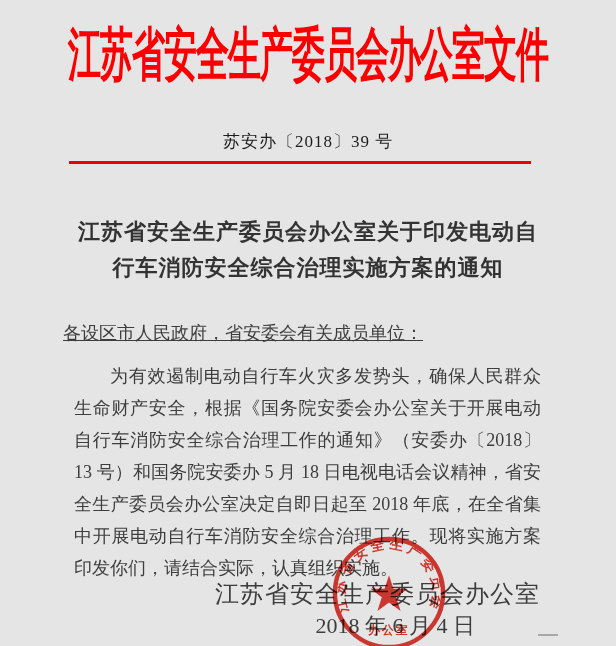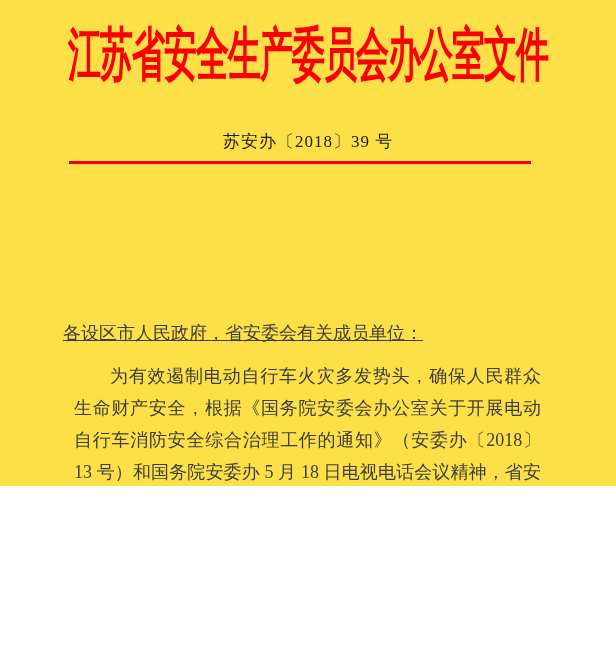--- a/index.html
+++ b/index.html
@@ -1,20 +1,20 @@
 <!DOCTYPE html>
 <html><head>
 <meta charset="utf-8">
 <style>
   html, body { margin: 0; padding: 0; background: #ffffff; }
   .page {
     position: relative;
     width: 616px;
-    height: 486px;
-    background: #fde047;
+    height: 646px;
+    background: #e5e5e5;
     overflow: hidden;
     font-family: "Liberation Serif", serif;
   }
   .header-title {
     position: absolute;
     top: 14px;
     left: 0;
     width: 616px;
     height: 82px;
     line-height: 82px;
@@ -126,20 +126,24 @@
 <body>
 
 <div class="page">
 
   <div class="header-title">江苏省安全生产委员会办公室文件</div>
 
   <div class="doc-number">苏安办〔2018〕39 号</div>
 
   <div class="red-rule"></div>
 
+  <div class="doc-title">
+    <div>江苏省安全生产委员会办公室关于印发电动自</div>
+    <div>行车消防安全综合治理实施方案的通知</div>
+  </div>
 
   <div class="doc-body">
     <div class="salutation">各设区市人民政府，省安委会有关成员单位：</div>
     <p class="para">为有效遏制电动自行车火灾多发势头，确保人民群众生命财产安全，根据《国务院安委会办公室关于开展电动自行车消防安全综合治理工作的通知》（安委办〔2018〕13 号）和国务院安委办 5 月 18 日电视电话会议精神，省安全生产委员会办公室决定自即日起至 2018 年底，在全省集中开展电动自行车消防安全综合治理工作。现将实施方案印发你们，请结合实际，认真组织实施。</p>
   </div>
 
   <div class="signature">江苏省安全生产委员会办公室</div>
 
   <div class="issue-date">2018 年 6 月 4 日</div>
 

